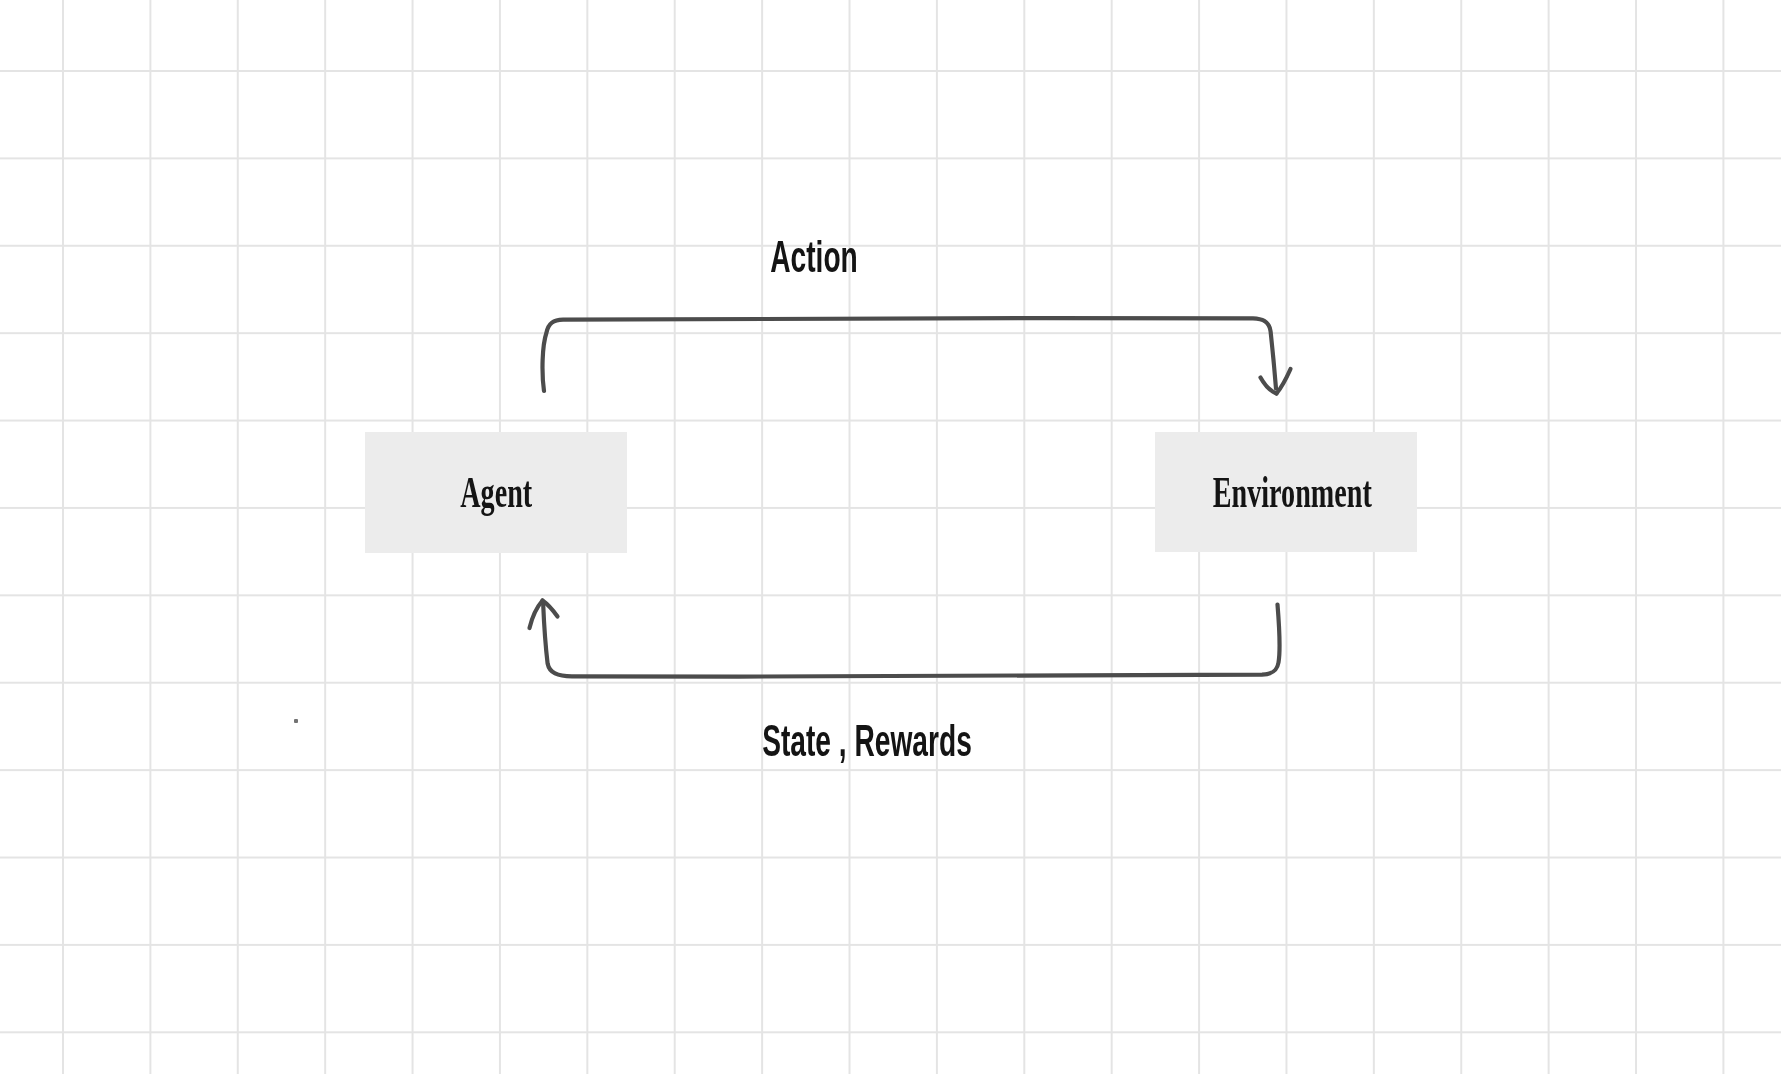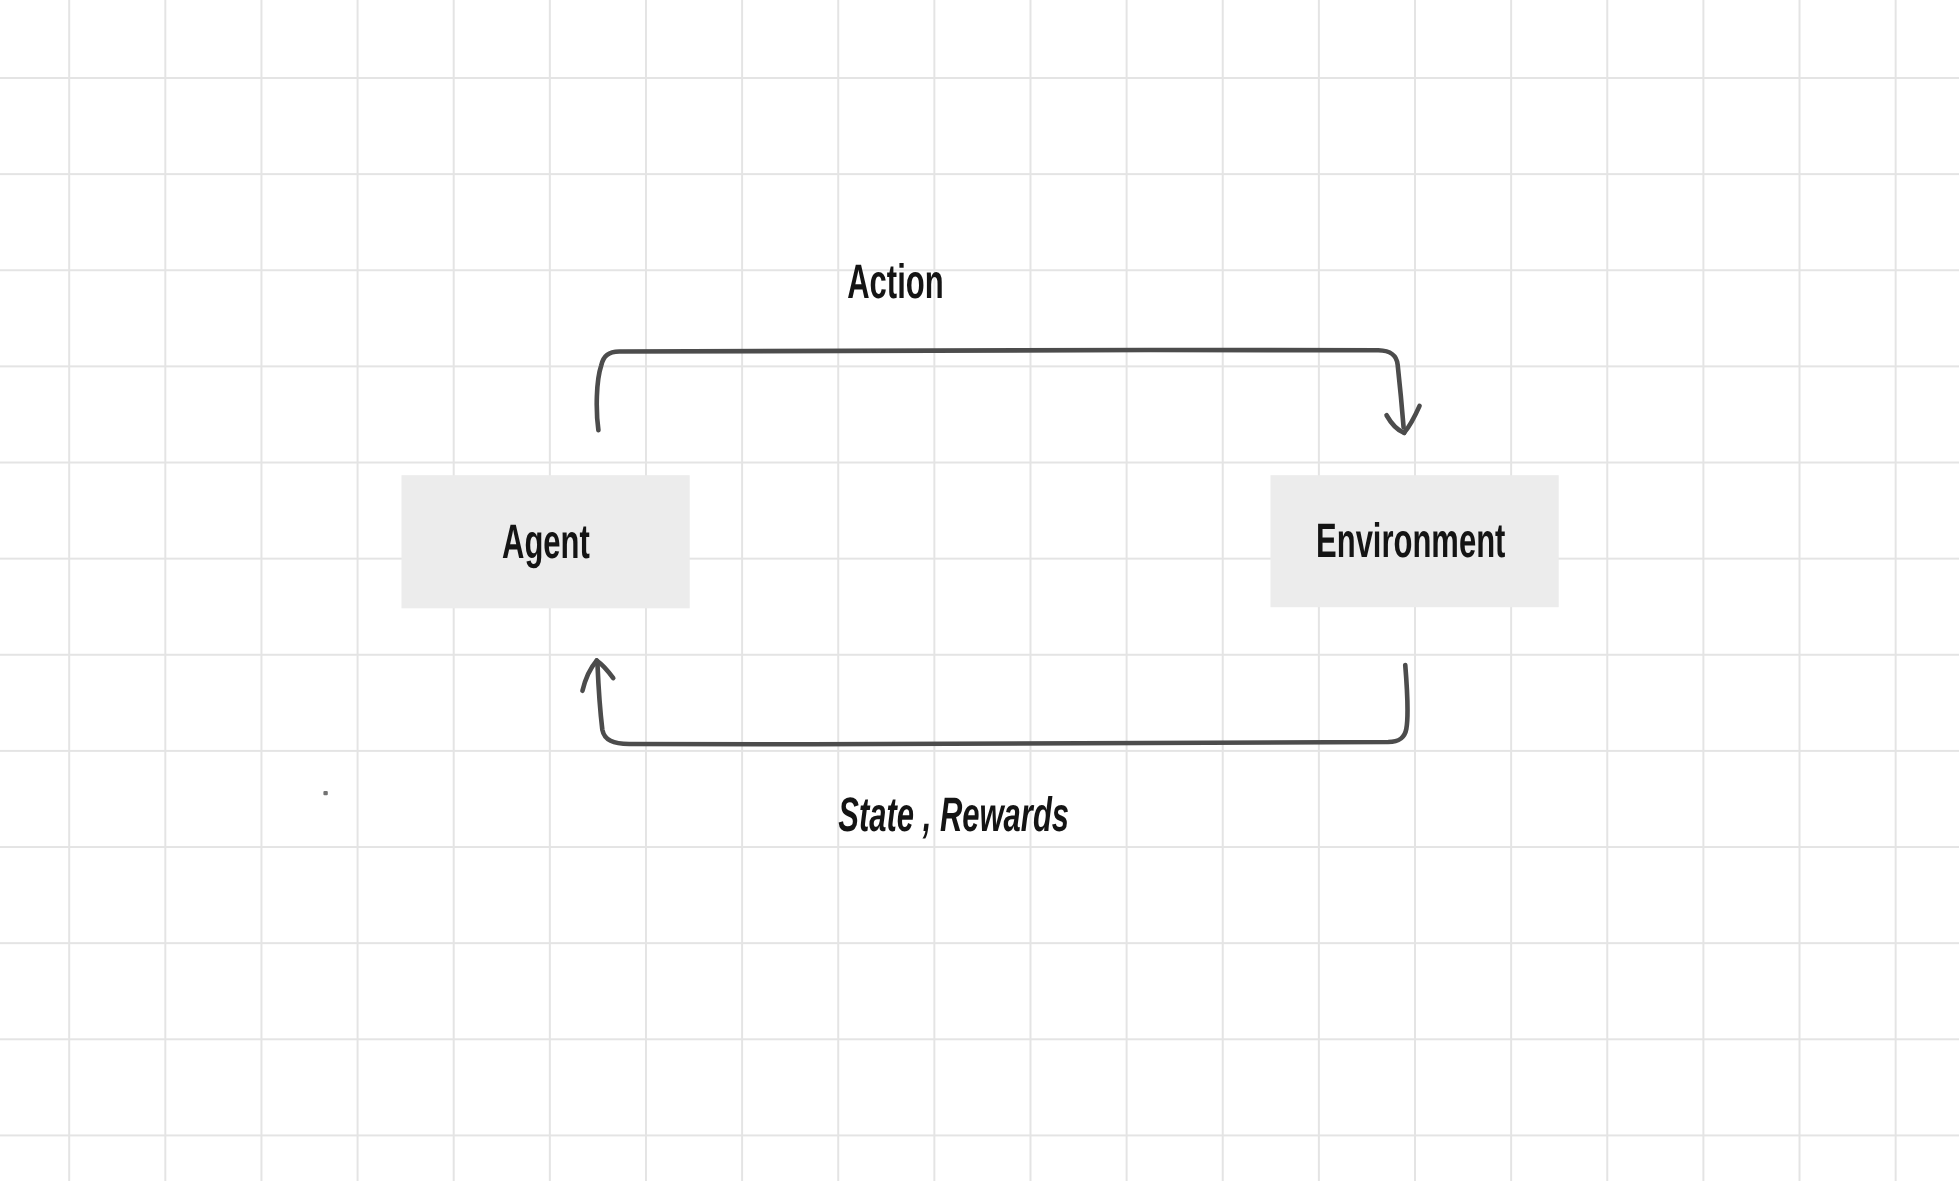--- a/index.html
+++ b/index.html
@@ -38,39 +38,40 @@
     stroke-linecap: round;
     stroke-linejoin: round;
   }
 
   .node {
     position: absolute;
     background: var(--node-fill);
     display: flex;
     align-items: center;
     justify-content: center;
+    font-family: Liberation Serif, serif;
   }
   .node-agent { left: 365px; top: 432px; width: 262px; height: 121px; }
   .node-environment { left: 1155px; top: 432px; width: 262px; height: 120px; justify-content: flex-end; }
 
   .diagram-text {
     font-weight: 700;
     font-size: 44px;
     color: var(--text);
     white-space: pre;
     letter-spacing: 0px;
   }
   .condensed { display: inline-block; transform: scaleX(0.64); transform-origin: center center; }
 
   .edge-label {
     position: absolute;
     transform: translate(-50%, -50%);
   }
   .edge-label-action { left: 814px; top: 257px; text-align: center; }
-  .edge-label-state-rewards { left: 867px; top: 741px; font-style: italic; }
+  .edge-label-state-rewards { left: 867px; top: 741px; }
 
   .stray-dot {
     position: absolute;
     left: 294px; top: 719px;
     width: 4px; height: 4px;
     border-radius: 1px;
     background: #5a5a5a;
     opacity: 0.85;
   }
 </style>

